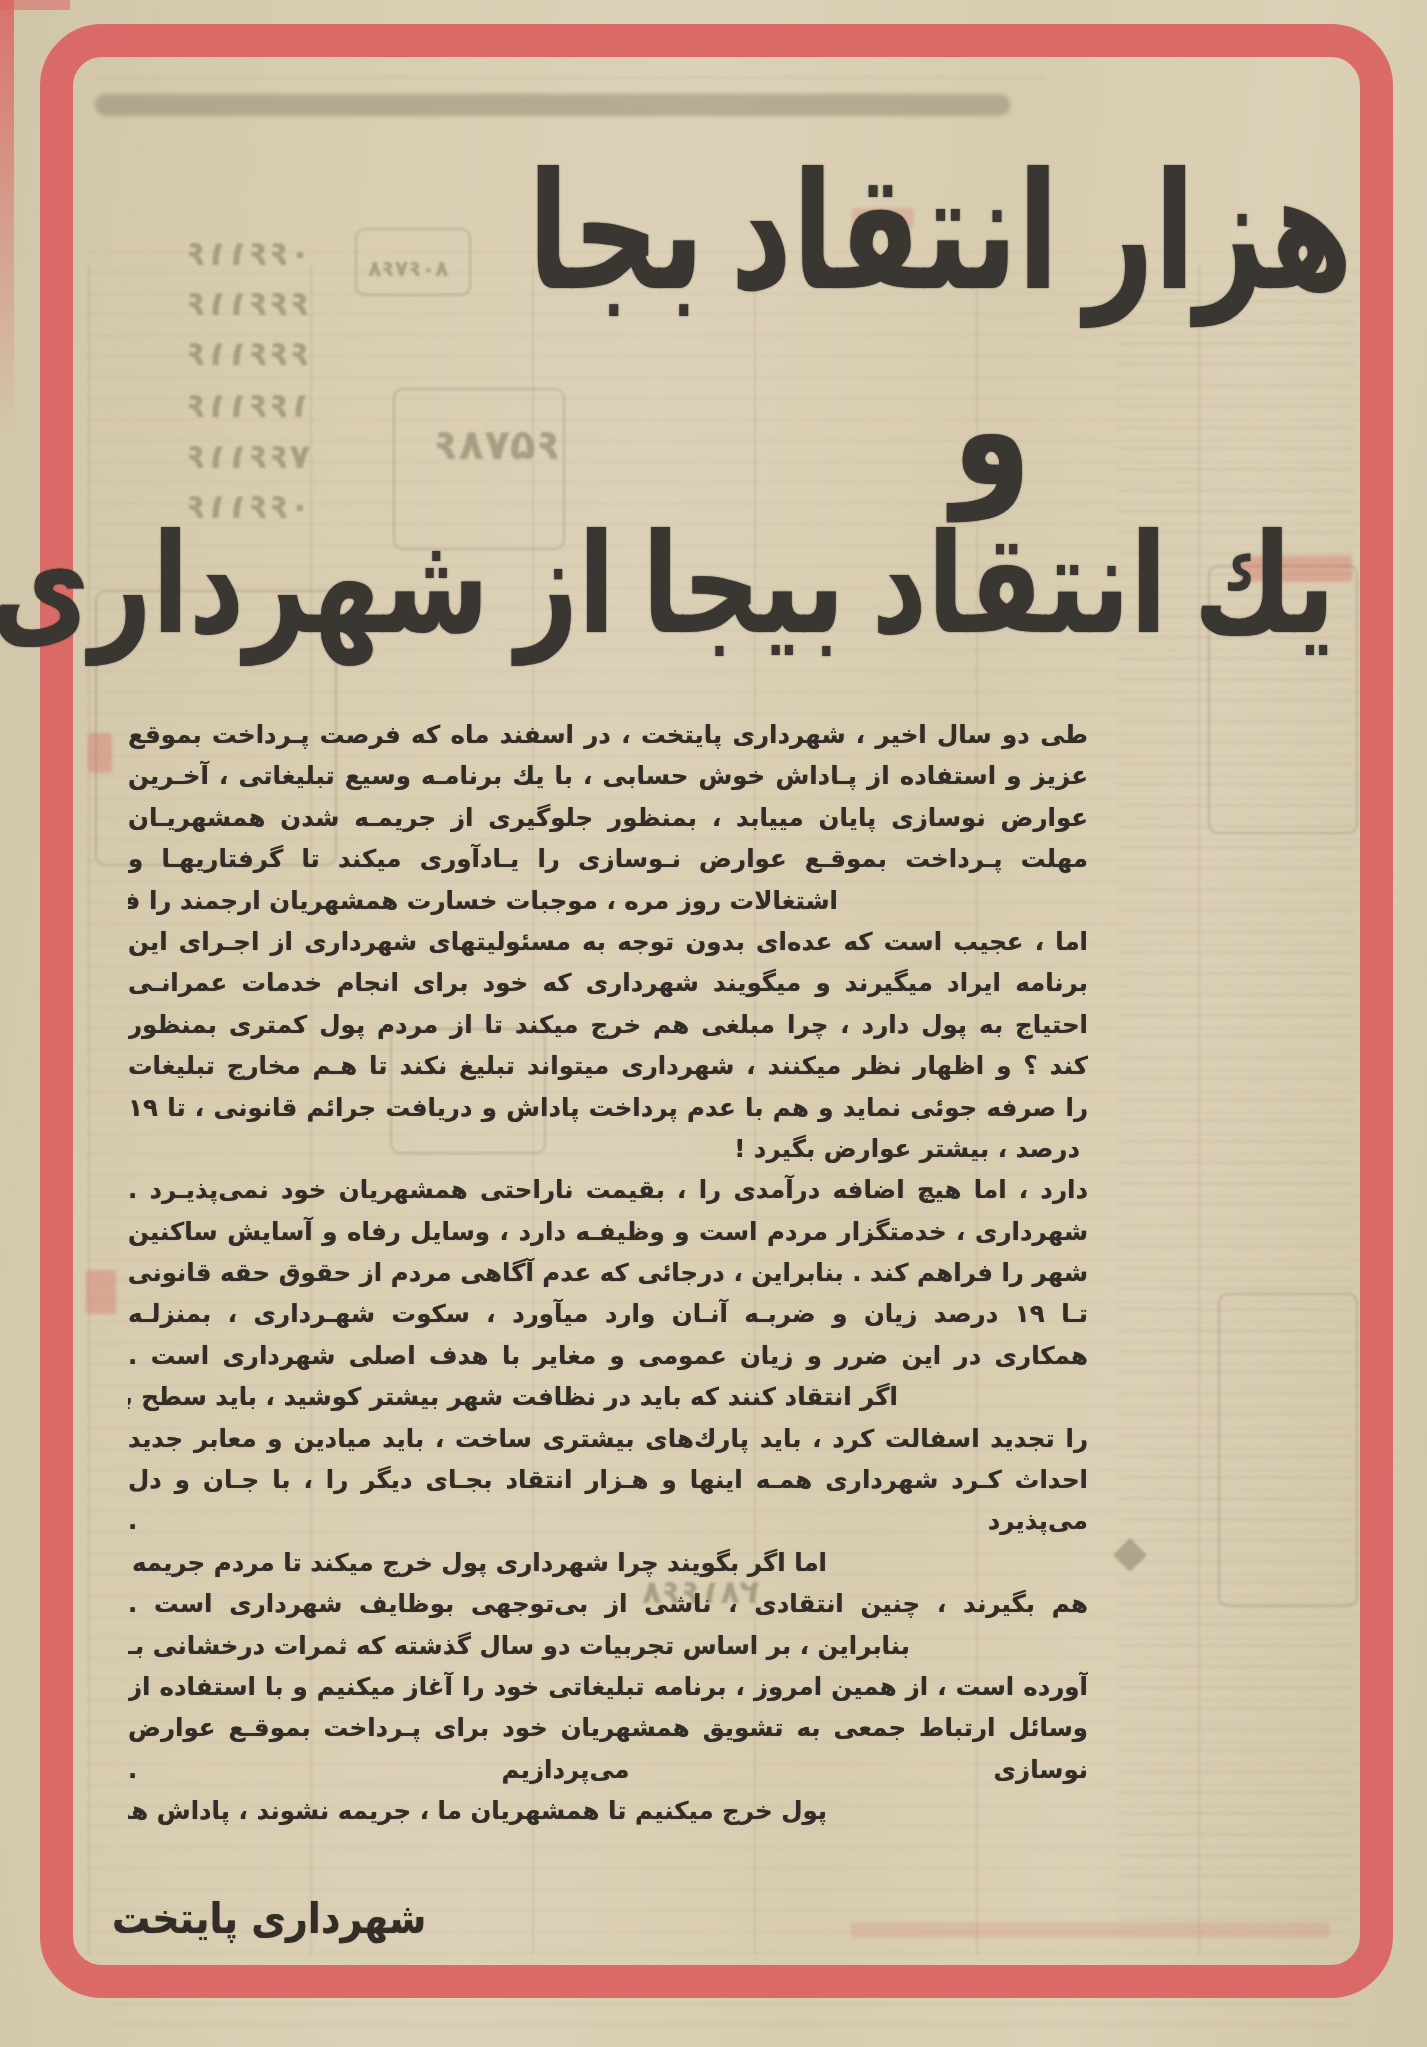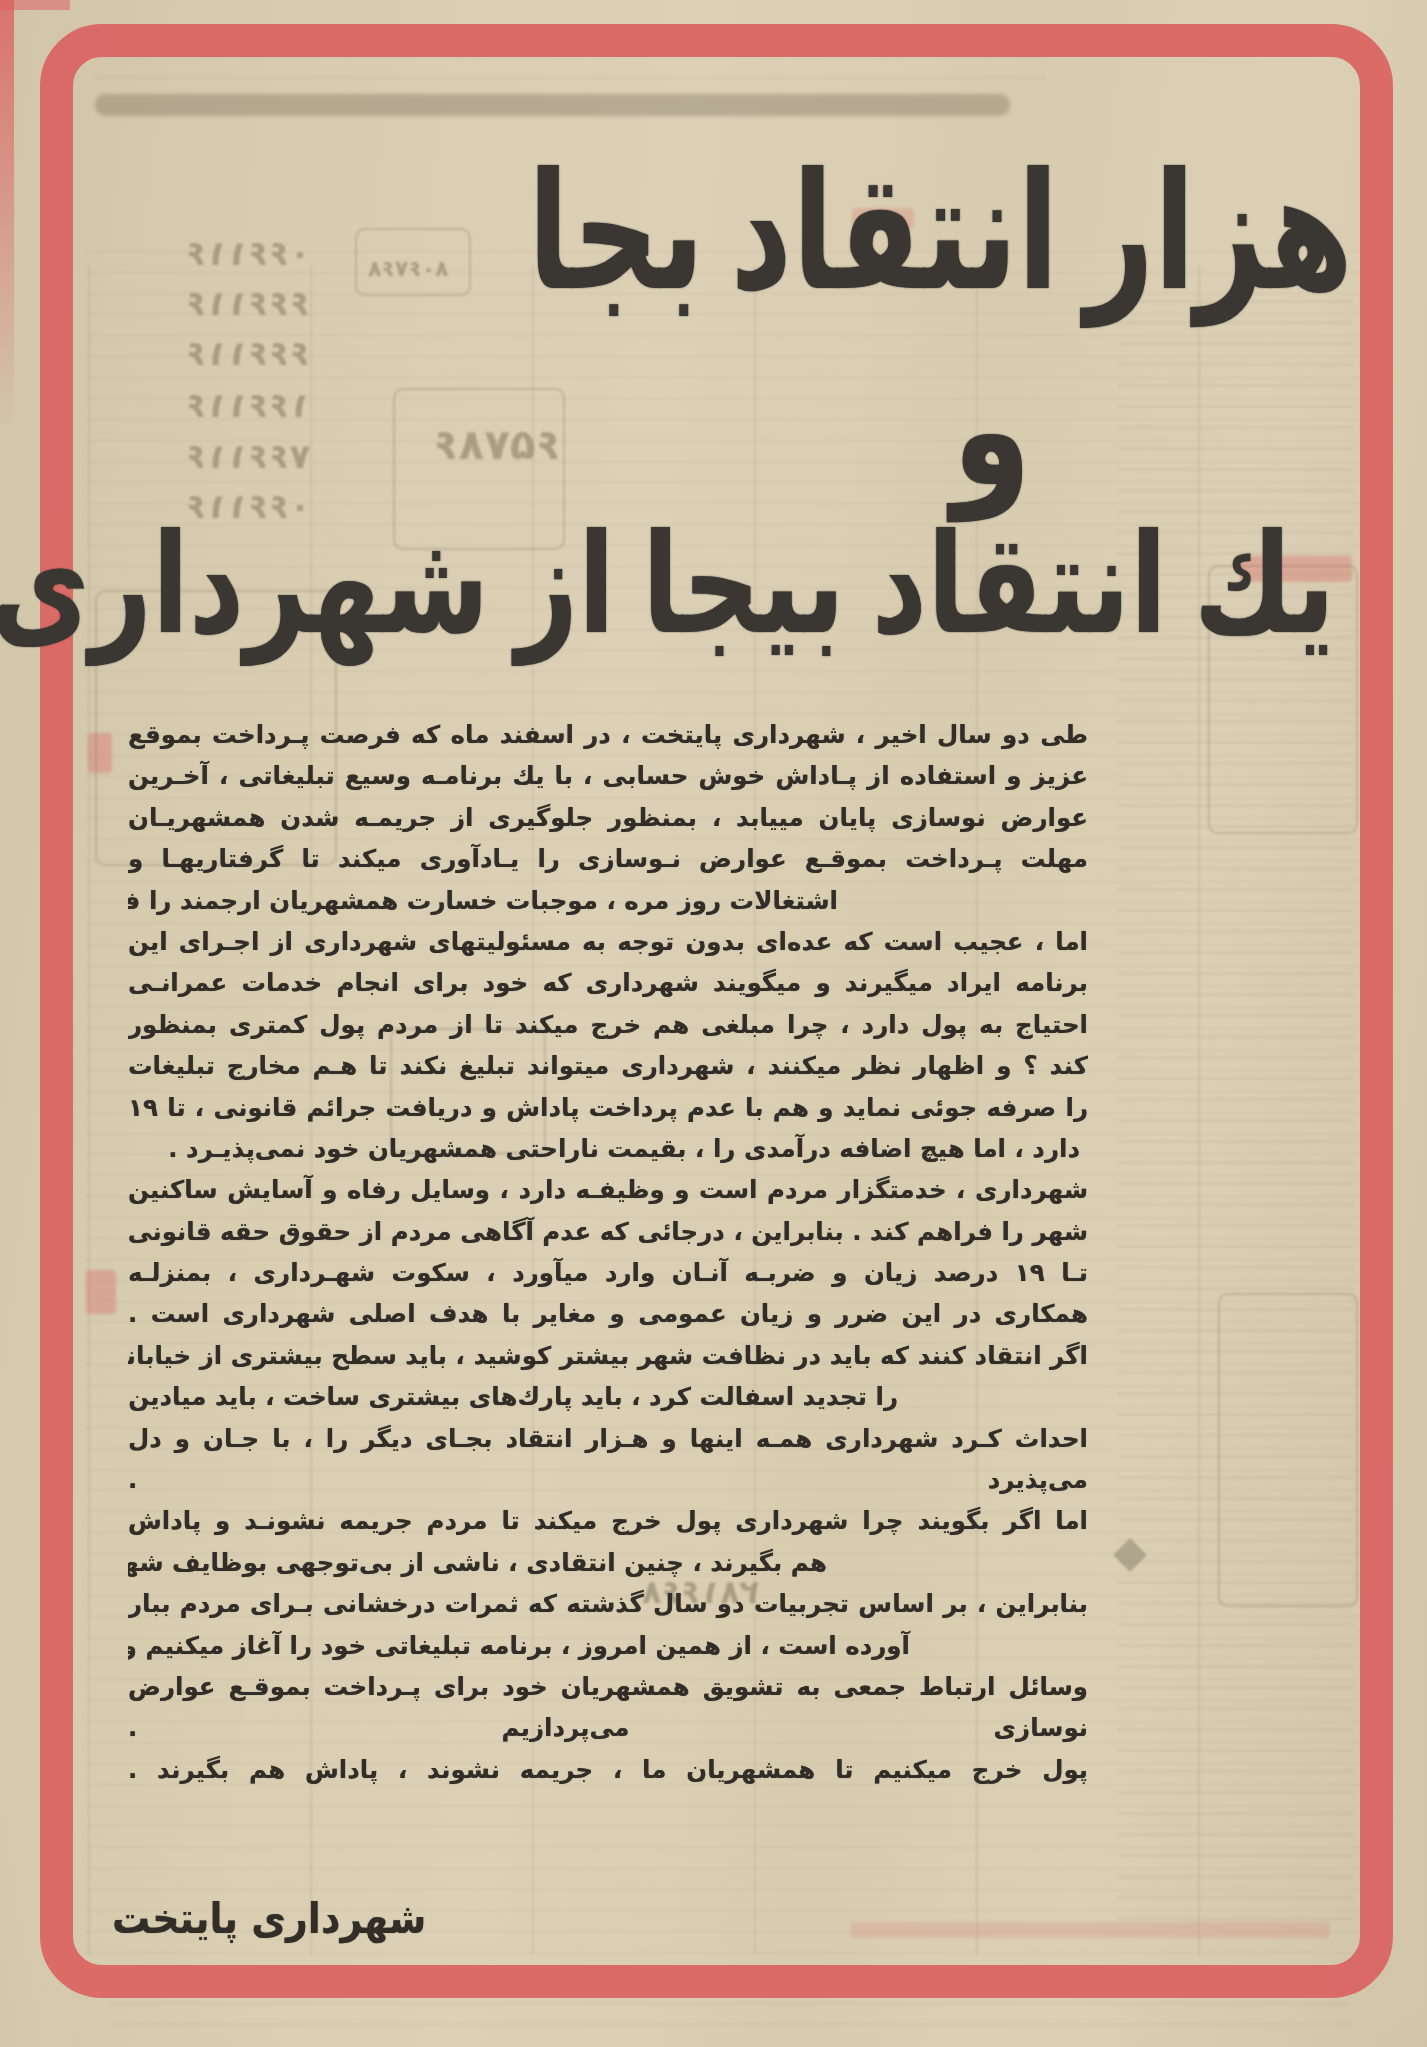--- a/index.html
+++ b/index.html
@@ -135,20 +135,21 @@
     <div class="bl">طی دو سال اخیر ، شهرداری پایتخت ، در اسفند ماه که فرصت پـرداخت بموقع</div>
     <div class="bl">عزیز و استفاده از پـاداش خوش حسابی ، با یك برنامـه وسیع تبلیغاتی ، آخـرین</div>
     <div class="bl">عوارض نوسازی پایان مییابد ، بمنظور جلوگیری از جریمـه شدن همشهریـان</div>
     <div class="bl">مهلت پـرداخت بموقـع عوارض نـوسازی را یـادآوری میكند تا گرفتاریهـا و</div>
     <div class="bl">اشتغالات روز مره ، موجبات خسارت همشهریان ارجمند را فراهم نیاورد .</div>
     <div class="bl">اما ، عجیب است که عده‌ای بدون توجه به مسئولیتهای شهرداری از اجـرای این</div>
     <div class="bl">برنامه ایراد میگیرند و میگویند شهرداری که خود برای انجام خدمات عمرانـی</div>
     <div class="bl">احتیاج به پول دارد ، چرا مبلغی هم خرج میکند تا از مردم پول کمتری بمنظور</div>
     <div class="bl">کند ؟ و اظهار نظر میکنند ، شهرداری میتواند تبلیغ نکند تا هـم مخارج تبلیغات</div>
     <div class="bl">را صرفه جوئی نماید و هم با عدم پرداخت پاداش و دریافت جرائم قانونی ، تا ۱۹</div>
+    <div class="bl">درصد ، بیشتر عوارض بگیرد !</div>
     <div class="bl">دارد ، اما هیچ اضافه درآمدی را ، بقیمت ناراحتی همشهریان خود نمی‌پذیـرد .</div>
     <div class="bl">شهرداری ، خدمتگزار مردم است و وظیفـه دارد ، وسایل رفاه و آسایش ساکنین</div>
     <div class="bl">شهر را فراهم کند . بنابراین ، درجائی که عدم آگاهی مردم از حقوق حقه قانونی</div>
     <div class="bl">تـا ۱۹ درصد زیان و ضربـه آنـان وارد میآورد ، سکوت شهـرداری ، بمنزلـه</div>
     <div class="bl">همکاری در این ضرر و زیان عمومی و مغایر با هدف اصلی شهرداری است .</div>
     <div class="bl">اگر انتقاد کنند که باید در نظافت شهر بیشتر کوشید ، باید سطح بیشتری از خیابانها</div>
     <div class="bl">را تجدید اسفالت کرد ، باید پارك‌های بیشتری ساخت ، باید میادین و معابر جدید</div>
     <div class="bl">احداث کـرد شهرداری همـه اینها و هـزار انتقاد بجـای دیگر را ، با جـان و دل</div>
     <div class="bl">می‌پذیرد .</div>
     <div class="bl">اما اگر بگویند چرا شهرداری پول خرج میکند تا مردم جریمه نشونـد و پاداش</div>

